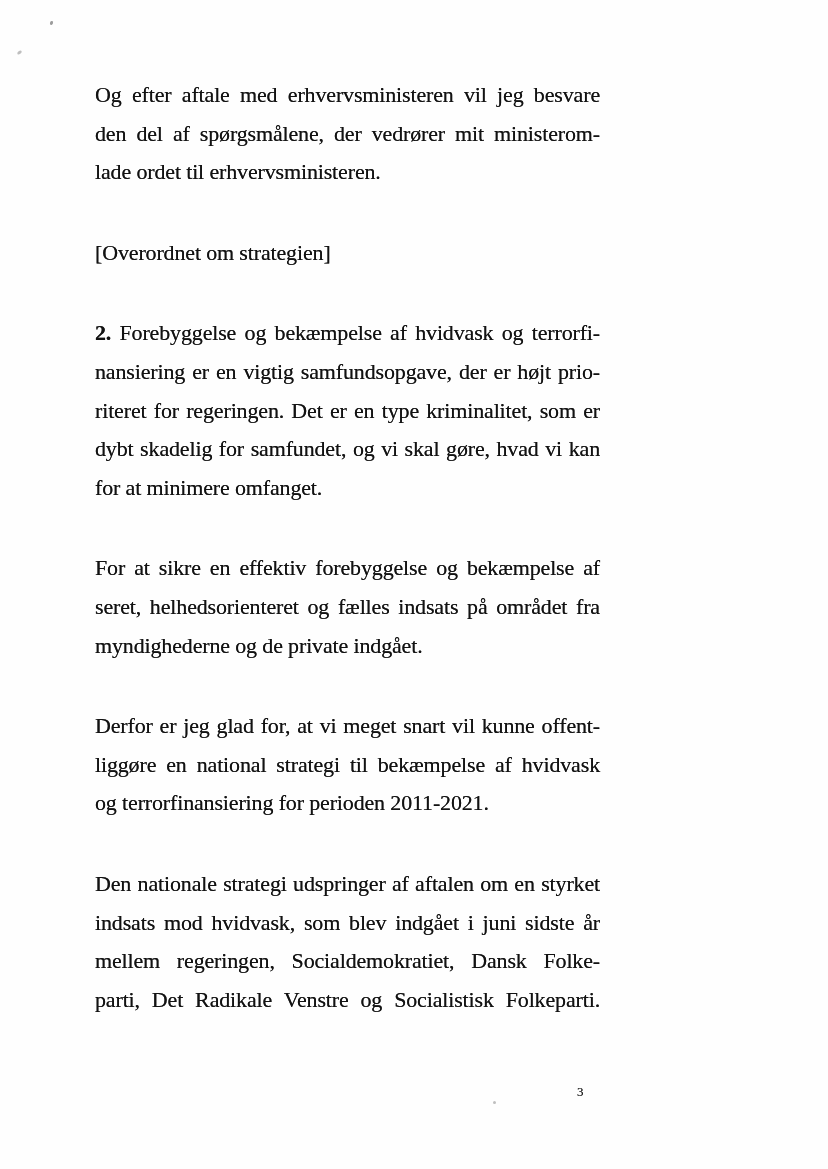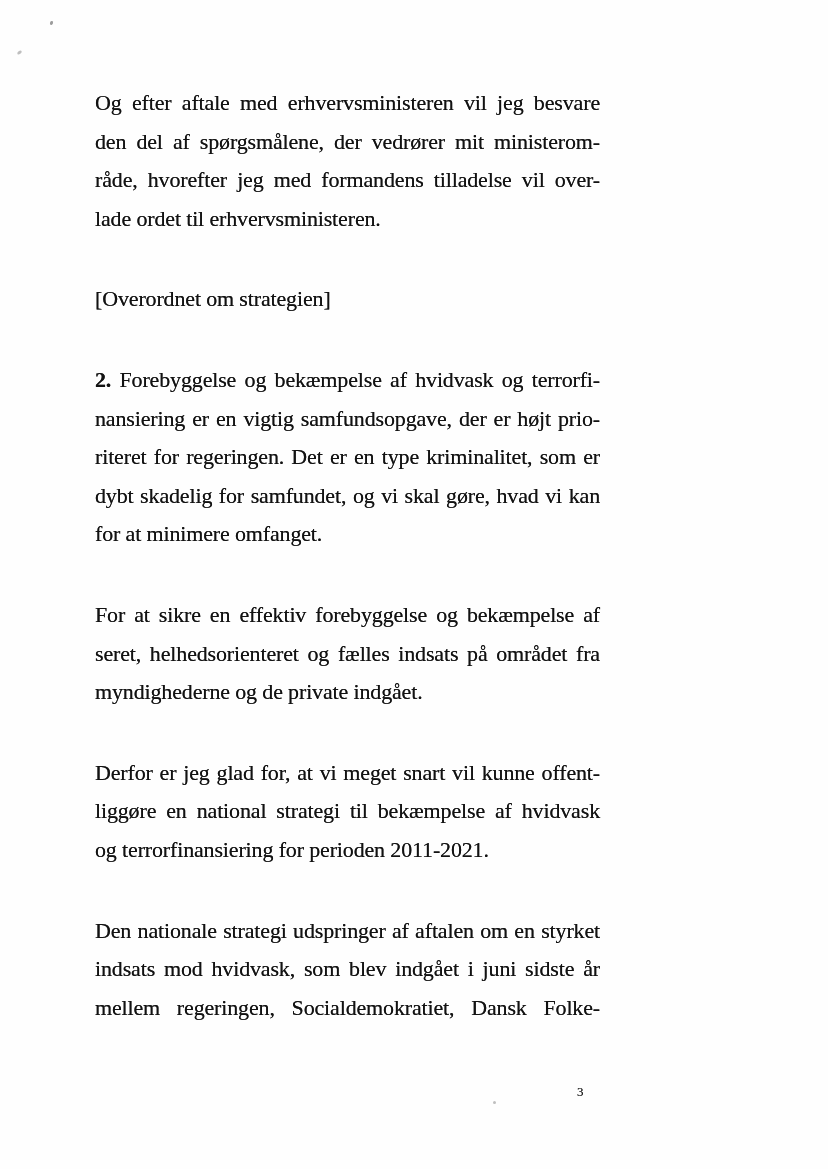--- a/index.html
+++ b/index.html
@@ -16,21 +16,21 @@
     overflow: hidden;
   }
   .page {
     position: absolute;
     inset: 0;
     background: #fefefe;
   }
   .text-column {
     position: absolute;
     left: 95px;
-    top: 84px;
+    top: 76px;
     width: 505px;
     font-size: 22px;
     line-height: 38.6px;
     letter-spacing: -0.15px;
     color: #121212;
     text-shadow: 0 0 0.6px rgba(10,10,10,0.75);
   }
   .paragraph, .heading {
     margin: 0 0 42px 0;
   }
@@ -73,21 +73,20 @@
 
 <div class="page">
   <div class="speck speck-1"></div>
   <div class="speck speck-2"></div>
   <div class="speck speck-3"></div>
 
   <div class="text-column" id="text-column">
       <div class="paragraph">
         <div class="line">Og efter aftale med erhvervsministeren vil jeg besvare</div>
         <div class="line">den del af spørgsmålene, der vedrører mit ministerom-</div>
-        <div class="line">råde, hvorefter jeg med formandens tilladelse vil over-</div>
         <div class="line line-last">lade ordet til erhvervsministeren.</div>
       </div>
       <div class="heading">
         <div class="line line-last">[Overordnet om strategien]</div>
       </div>
       <div class="paragraph">
         <div class="line"><b>2.</b> Forebyggelse og bekæmpelse af hvidvask og terrorfi-</div>
         <div class="line">nansiering er en vigtig samfundsopgave, der er højt prio-</div>
         <div class="line">riteret for regeringen. Det er en type kriminalitet, som er</div>
         <div class="line">dybt skadelig for samfundet, og vi skal gøre, hvad vi kan</div>
@@ -100,17 +99,18 @@
       </div>
       <div class="paragraph">
         <div class="line">Derfor er jeg glad for, at vi meget snart vil kunne offent-</div>
         <div class="line">liggøre en national strategi til bekæmpelse af hvidvask</div>
         <div class="line line-last">og terrorfinansiering for perioden 2011-2021.</div>
       </div>
       <div class="paragraph">
         <div class="line">Den nationale strategi udspringer af aftalen om en styrket</div>
         <div class="line">indsats mod hvidvask, som blev indgået i juni sidste år</div>
         <div class="line">mellem regeringen, Socialdemokratiet, Dansk Folke-</div>
+        <div class="line">parti, Det Radikale Venstre og Socialistisk Folkeparti.</div>
       </div>
     </div>
 
   <div class="page-number">3</div>
 </div>
 
 </body></html>

